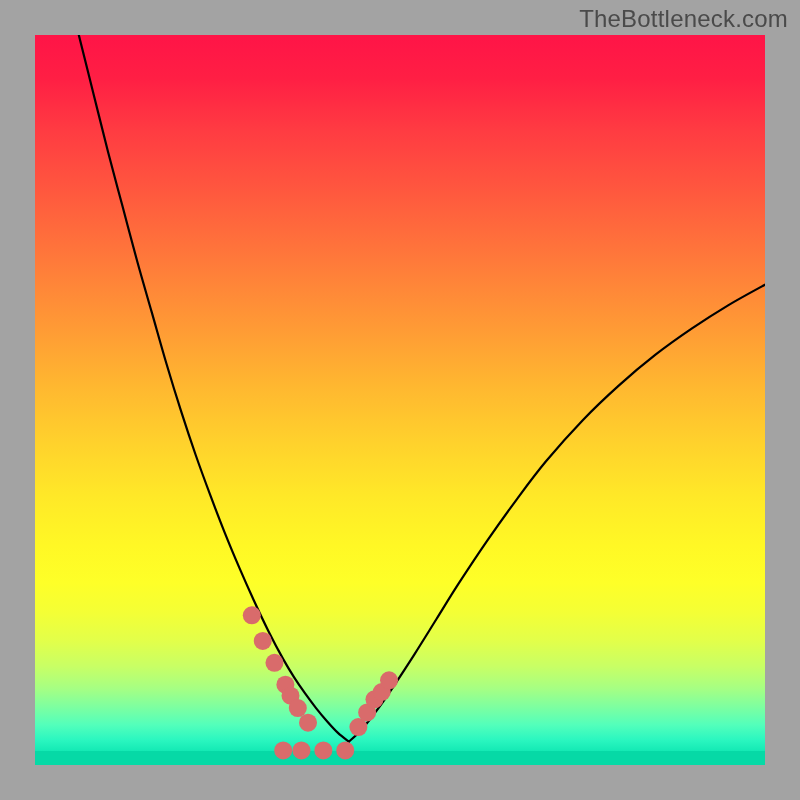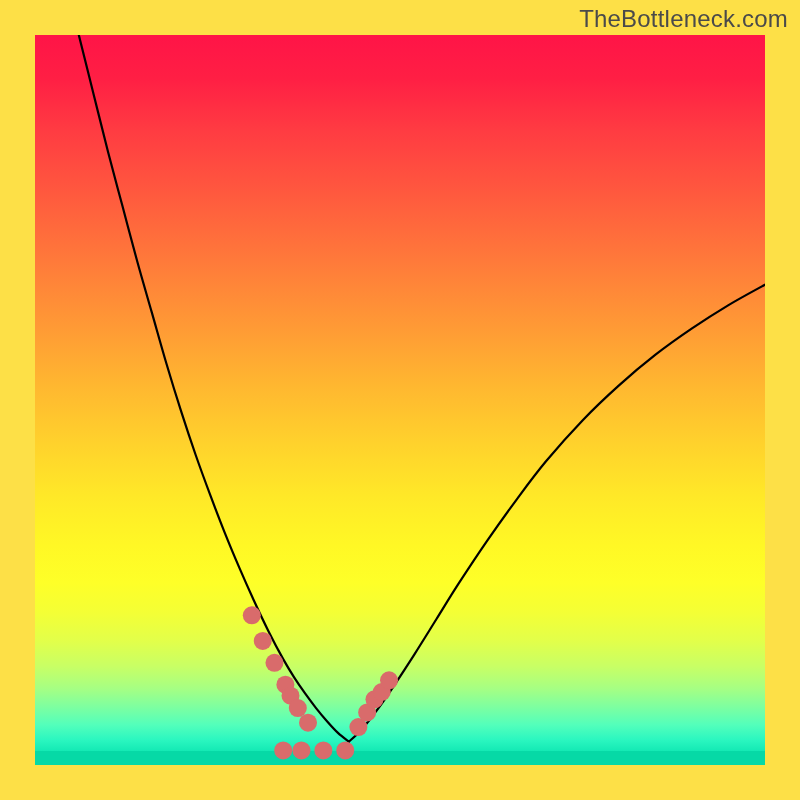--- a/index.html
+++ b/index.html
@@ -1,20 +1,20 @@
 <!DOCTYPE html>
 <html><head>
 <meta charset="utf-8">
 <style>
   * { margin: 0; padding: 0; box-sizing: border-box; }
   html, body { width: 800px; height: 800px; overflow: hidden; background: #000; }
   .frame {
     width: 800px;
     height: 800px;
-    background: #fde047;
+    background: #a3a3a3;
     position: relative;
   }
   .watermark {
     position: absolute;
     top: 5px;
     right: 12px;
     color: #4a4a4a;
     font-family: Arial, Helvetica, sans-serif;
     font-size: 24px;
     font-weight: 500;

